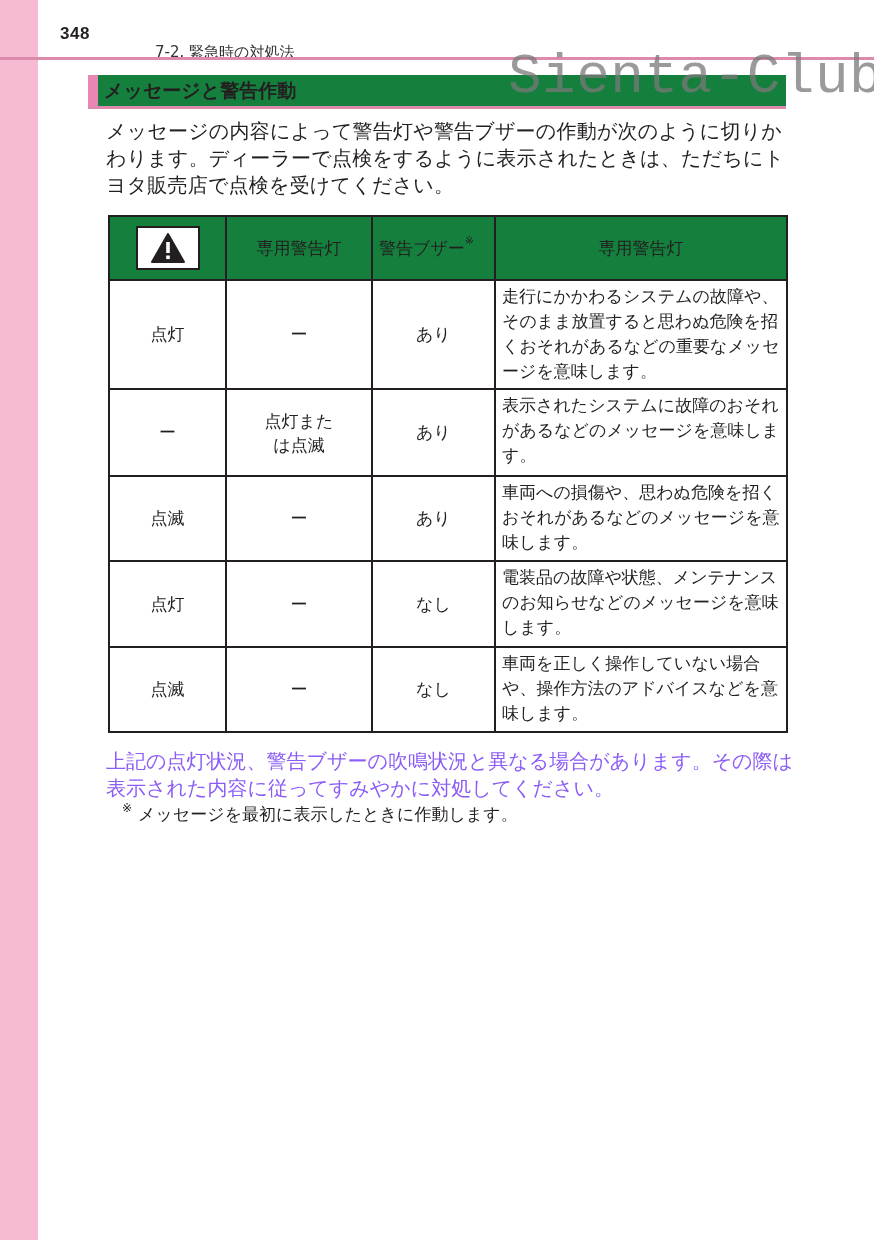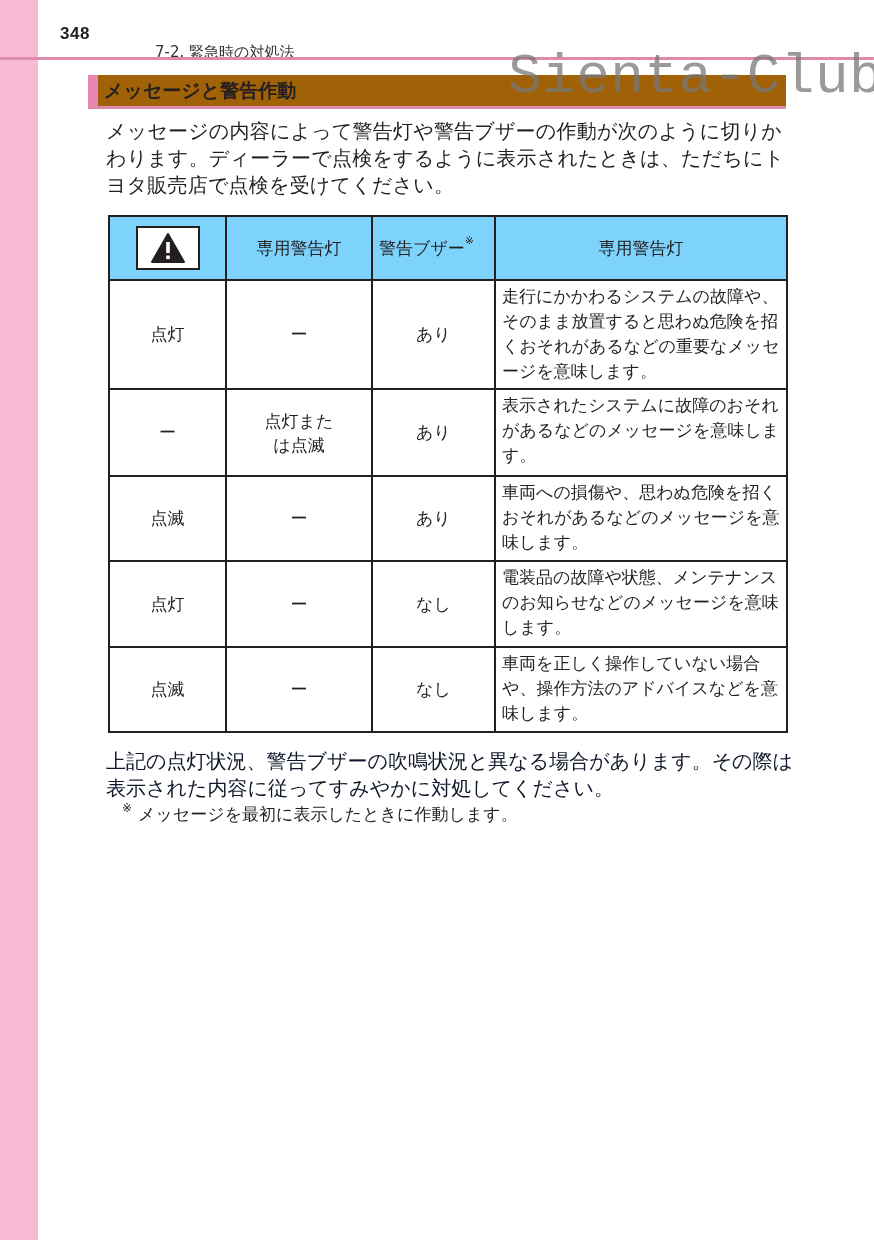--- a/index.html
+++ b/index.html
@@ -5,35 +5,35 @@
   html,body{margin:0;padding:0;}
   body{width:874px;height:1240px;background:#ffffff;position:relative;overflow:hidden;
        font-family:"DejaVu Sans","Liberation Sans",sans-serif;color:#231f20;}
   .side-strip{position:absolute;left:0;top:0;width:38px;height:1240px;background:#f7bad3;}
   .page-number{position:absolute;left:60px;top:24px;font-size:17px;font-weight:bold;color:#231f20;
        font-family:"Liberation Sans",sans-serif;letter-spacing:0.5px;}
   .running-head{position:absolute;left:155px;top:31px;font-size:15px;color:#333;margin-top:12px;}
   .top-rule{position:absolute;left:0;top:57px;width:874px;height:3px;background:#de8aad;}
   .watermark{position:absolute;left:508px;top:45px;font-family:Liberation Mono, monospace;
        font-size:56px;color:rgba(120,120,120,0.75);letter-spacing:0.5px;white-space:nowrap;}
-  .section-bar{position:absolute;left:88px;top:75px;width:698px;height:31px;background:#a16207;
+  .section-bar{position:absolute;left:88px;top:75px;width:698px;height:31px;background:#15803d;
        border-bottom:3px solid #de8aad;}
   .section-bar .accent{position:absolute;left:0;top:0;width:10px;height:31px;background:#e986b1;}
   .section-title{position:absolute;left:16px;top:3px;font-size:19px;font-weight:bold;color:#231f20;}
   .intro{position:absolute;left:106px;top:118px;width:690px;font-size:20px;line-height:27px;color:#231f20;letter-spacing:0.2px;}
   table.warn{position:absolute;left:108px;top:215px;border-collapse:collapse;table-layout:fixed;width:678px;}
   table.warn td, table.warn th{border:2px solid #231f20;padding:0;font-weight:normal;font-size:17px;color:#231f20;}
-  table.warn th{background:#7dd3fc;height:62px;text-align:center;vertical-align:middle;}
+  table.warn th{background:#15803d;height:62px;text-align:center;vertical-align:middle;}
   table.warn td{text-align:center;vertical-align:middle;}
   table.warn td.desc{text-align:left;vertical-align:top;padding:3px 6px 4px 6px;line-height:25px;font-size:17px;}
   .icon-box{display:inline-block;width:60px;height:40px;background:#fff;border:2px solid #231f20;
        position:relative;vertical-align:middle;}
   .icon-box svg{position:absolute;left:13px;top:5px;}
   .sup{font-size:11px;vertical-align:top;position:relative;top:-3px;}
-  .after{position:absolute;left:106px;top:748px;width:690px;font-size:20px;line-height:27px;color:#0f172a;}
+  .after{position:absolute;left:106px;top:748px;width:690px;font-size:20px;line-height:27px;color:#8b5cf6;}
   .note{position:absolute;left:122px;top:803px;font-size:17px;color:#231f20;}
   .note .mark{font-size:12px;vertical-align:top;position:relative;top:-2px;margin-right:6px;}
 </style>
 </head>
 <body>
 
 <div class="side-strip"></div>
 <div class="page-number">348</div>
 <div class="running-head">7-2. 緊急時の対処法</div>
 <div class="top-rule"></div>

